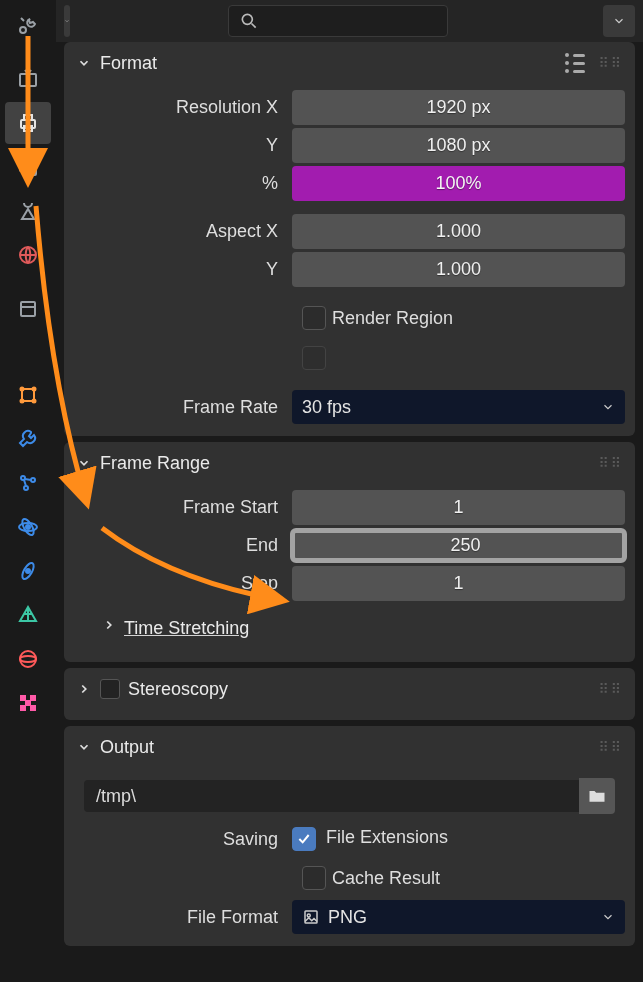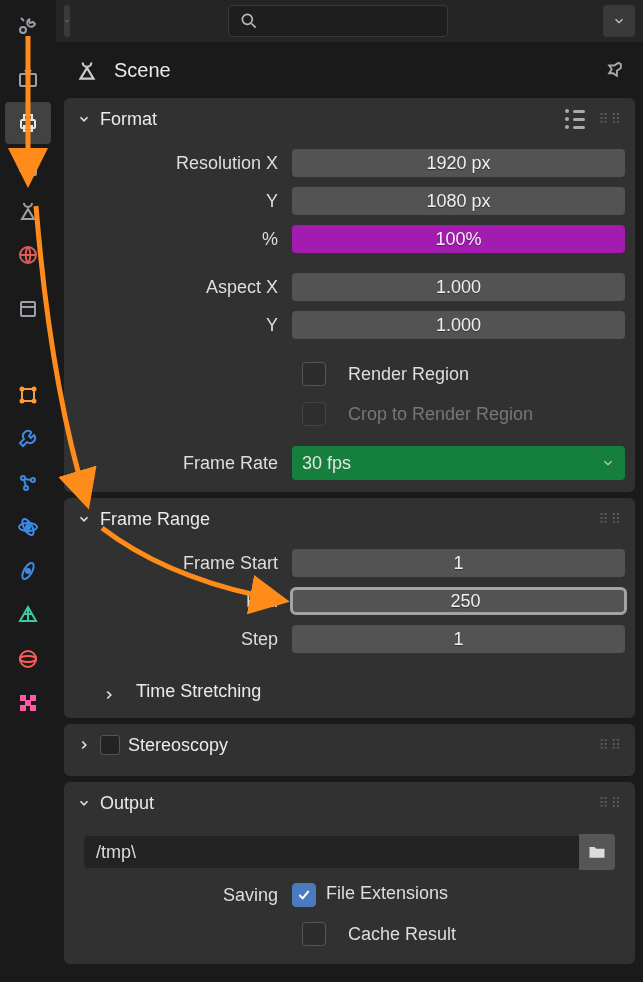--- a/index.html
+++ b/index.html
@@ -152,76 +152,77 @@
   }
   .prop-label {
     width: 210px;
     text-align: right;
     font-size: 18px;
     color: #dedede;
     padding-right: 6px;
   }
   .prop-value {
     flex: 1;
-    height: 28px;
+    height: 35px;
     background: #535353;
     border-radius: 4px;
     display:flex;align-items:center;justify-content:center;
     color: #f0f0f0;
     font-size: 18px;
     text-shadow: 0 1px 1px rgba(0,0,0,0.4);
   }
   .percent-value {
     background: #a21caf;
     color: #f5f5f5;
   }
   .select-field {
     flex:1;
     height: 34px;
-    background: #15803d;
+    background: #0f172a;
     border-radius: 4px;
     display:flex;align-items:center;
     padding: 0 10px;
     color:#e4e4e4;
     font-size:18px;
     position:relative;
   }
   .select-field .sel-chevron {
     margin-left:auto;
   }
   .checkbox-row {
-    display:flex;align-items:center;gap:22px;
+    display:flex;align-items:center;gap:6px;
     height:36px;
     padding-left: 228px;
   }
   .cb {
     width:24px;height:24px;border-radius:4px;
     background:#2c2c2c;
     border:1px solid #555;
     display:flex;align-items:center;justify-content:center;
   }
   .cb.checked {
     background:#4a7bbf;border-color:#4a7bbf;
   }
   .cb-label {
     font-size:18px;color:#dedede;
   }
   .cb-label.disabled { color:#777; }
 
   .highlight-box {
-    border: 3px solid #a3a3a3;
+    border: 5px solid #a3a3a3;
     border-radius: 6px;
     margin: -2px;
     padding-left: 14px;
   }
 
   .subpanel-header {
-    display:flex;align-items:flex-end;gap:20px;
+    display:flex;align-items:flex-start;gap:8px;
     padding: 4px 10px 4px 28px;
     height:36px;
+    text-decoration:underline;
   }
   .subpanel-header .label { font-size:18px;color:#eaeaea; }
 
   .path-row {
     display:flex;align-items:center;gap:0;
     padding: 4px 10px;
   }
   .path-input {
     flex:1;height:32px;
     background:#232323;
@@ -381,32 +382,20 @@
           <path d="M20 20l-5-5"></path>
         </svg>
     </div>
     <div class="topbar-btn">
       <svg width="14" height="14" viewBox="0 0 24 24" fill="none" stroke="#ccc" stroke-width="2">
           <path d="M6 9l6 6 6-6"></path>
         </svg>
     </div>
   </div>
 
-  <div class="title-row">
-    <svg width="26" height="26" viewBox="0 0 24 24" fill="none" stroke="#ccc" stroke-width="2">
-        <path d="M8 5a4 4 0 108 0"></path>
-        <path d="M6 20l6-10 6 10z"></path>
-      </svg>
-    <span class="title">Scene</span>
-    <div class="pin-btn">
-      <svg width="22" height="22" viewBox="0 0 24 24" fill="none" stroke="#aaa" stroke-width="2">
-          <path d="M12 3l3 3-1 5 4 4-5 1-3 3-1-5-5-1 4-4 1-5z" transform="rotate(45 12 12)"></path>
-        </svg>
-    </div>
-  </div>
 
   <div class="scroll-area">
 
     <div class="panel">
       <div class="panel-header">
         <div class="chevron">
           <svg width="14" height="14" viewBox="0 0 24 24" fill="none" stroke="#ddd" stroke-width="3">
               <path d="M6 9l6 6 6-6"></path>
             </svg>
         </div>
@@ -451,21 +440,20 @@
           <div class="prop-label">Y</div>
           <div class="prop-value">1.000</div>
         </div>
         <div style="height:6px"></div>
         <div class="checkbox-row">
           <div class="cb"></div>
           <span class="cb-label">Render Region</span>
         </div>
         <div class="checkbox-row">
           <div class="cb" style="opacity:.5"></div>
-          <span class="cb-label disabled">Crop to Render Region</span>
         </div>
         <div style="height:6px"></div>
         <div class="prop-row">
           <div class="prop-label">Frame Rate</div>
           <div class="select-field">
             <span>30 fps</span>
             <svg class="sel-chevron" width="14" height="14" viewBox="0 0 24 24" fill="none" stroke="#ccc" stroke-width="2">
                 <path d="M6 9l6 6 6-6"></path>
               </svg>
           </div>
@@ -554,20 +542,34 @@
                   <path d="M5 12l5 5 9-11"></path>
                 </svg>
             </div>
             <span class="cb-label">File Extensions</span>
           </div>
         </div>
         <div class="checkbox-row">
           <div class="cb"></div>
           <span class="cb-label">Cache Result</span>
         </div>
+        <div class="prop-row">
+          <div class="prop-label">File Format</div>
+          <div class="select-field">
+            <svg width="18" height="18" viewBox="0 0 24 24" fill="none" stroke="#ccc" stroke-width="2" style="margin-right:8px">
+                <rect x="4" y="4" width="16" height="16" rx="1"></rect>
+                <circle cx="9" cy="10" r="2"></circle>
+                <path d="M4 18l5-5 4 4 3-3 4 4"></path>
+              </svg>
+            <span>PNG</span>
+            <svg class="sel-chevron" width="14" height="14" viewBox="0 0 24 24" fill="none" stroke="#ccc" stroke-width="2">
+                <path d="M6 9l6 6 6-6"></path>
+              </svg>
+          </div>
+        </div>
       </div>
     </div>
 
   </div>
 </div>
 
 <svg class="annotation-svg">
   <defs>
     <marker id="arrowhead" markerWidth="8" markerHeight="8" refX="6" refY="4" orient="auto">
       <polygon points="0 0, 8 4, 0 8" fill="#ff8c1a"></polygon>

